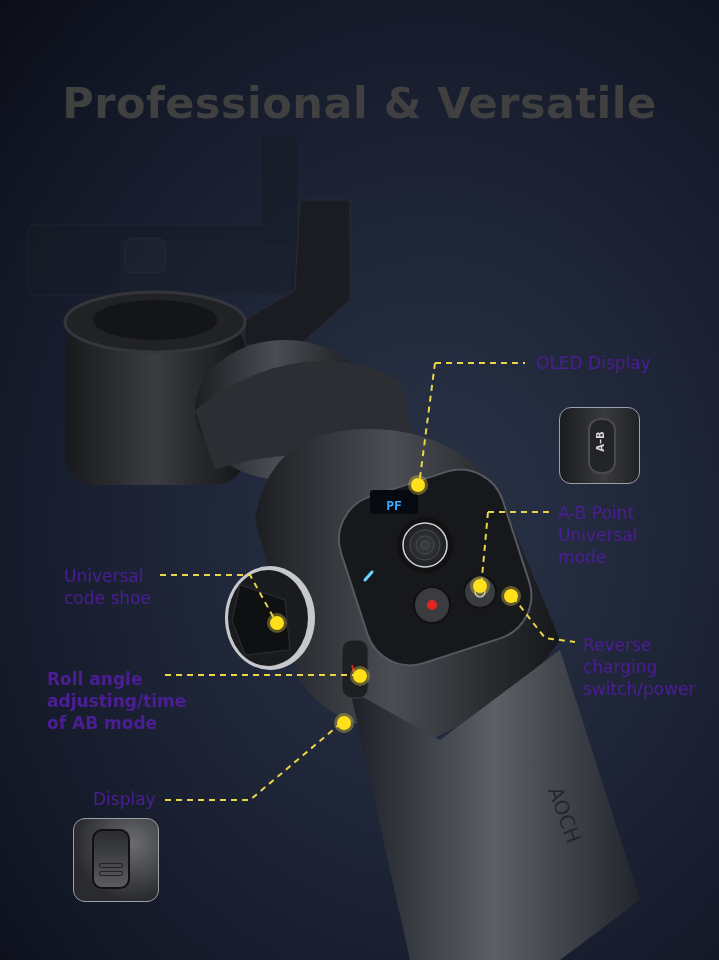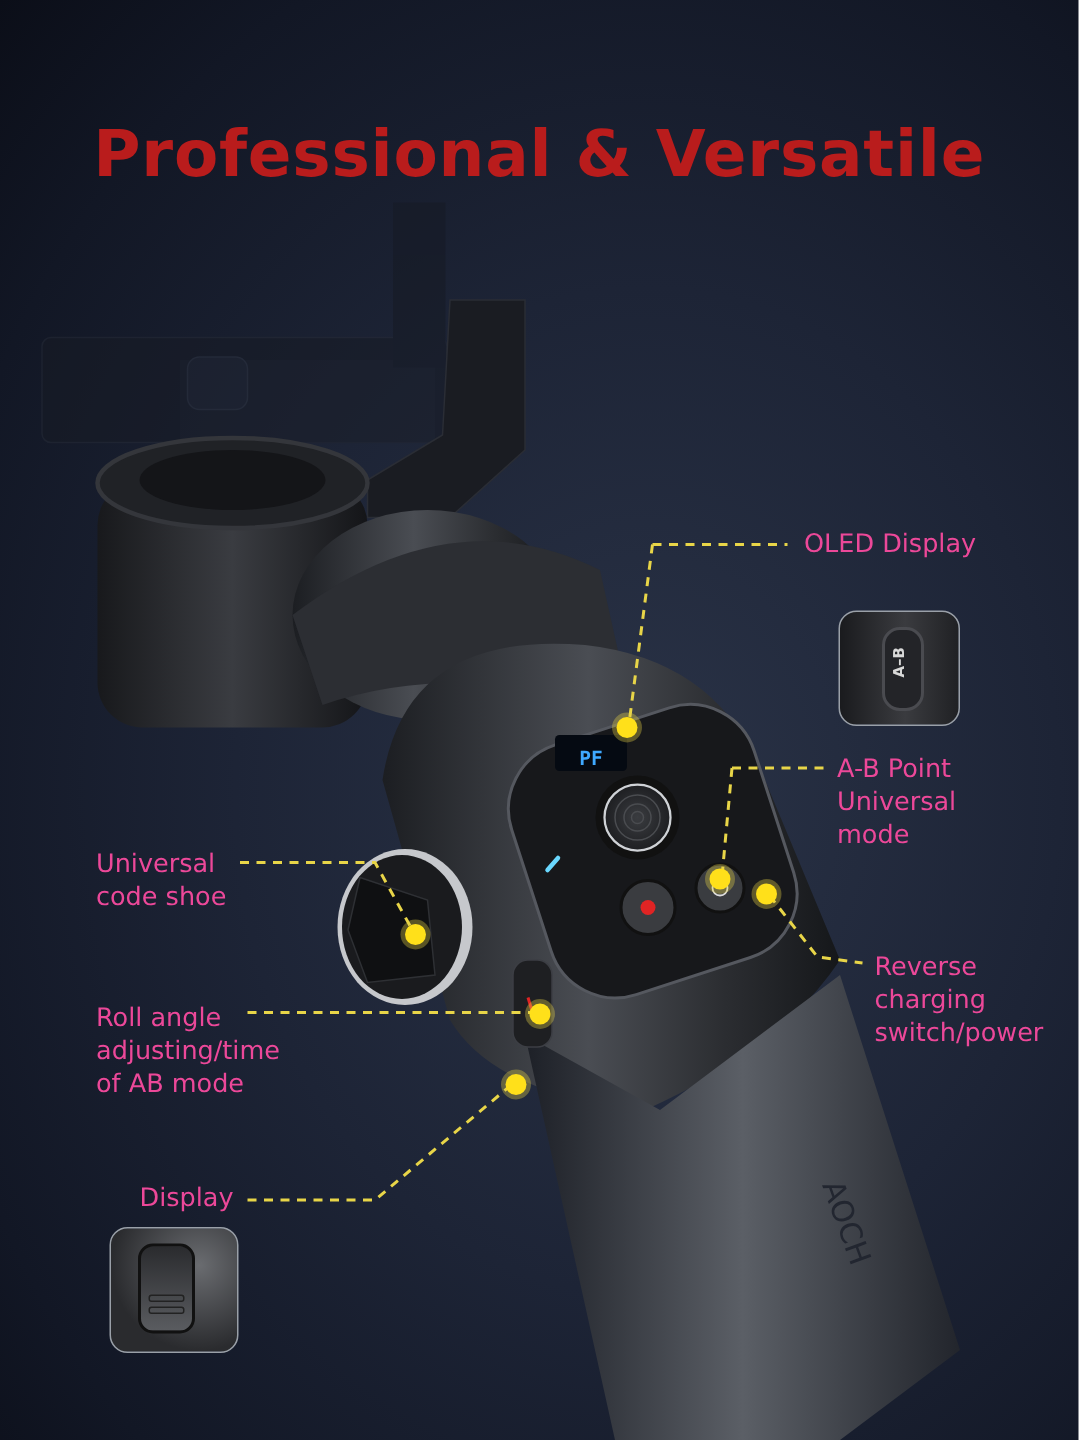--- a/index.html
+++ b/index.html
@@ -7,33 +7,33 @@
     width: 719px; height: 960px; overflow: hidden; position: relative;
     background: radial-gradient(ellipse at 60% 55%, #2a3347 0%, #1d2436 45%, #121725 80%, #0b0e18 100%);
     font-family: "Liberation Sans", sans-serif;
   }
   .title {
     position: absolute; left: 0; right: 0; top: 78px; text-align: center;
     font-family: "DejaVu Sans", sans-serif; font-weight: bold;
     font-size: 43px; letter-spacing: 0.5px;
   }
   .label {
-    position: absolute; color: #ec4899; font-size: 17px; line-height: 22px;
+    position: absolute; color: #4c1d95; font-size: 17px; line-height: 22px;
     font-family: "DejaVu Sans", sans-serif; white-space: pre-line;
   }
   svg.art { position: absolute; left: 0; top: 0; }
   .thumb {
     position: absolute; border-radius: 12px; border: 1.5px solid #9aa0a8;
     overflow: hidden;
   }
 </style>
 </head>
 <body>
 
-<div class="title" style="color:#b91c1c;">Professional &amp; Versatile</div>
+<div class="title" style="color:#404040;">Professional &amp; Versatile</div>
 
 <svg class="art" width="719" height="960" viewBox="0 0 719 960">
   <defs>
     <linearGradient id="bodyG" x1="0" y1="0" x2="1" y2="0">
       <stop offset="0" stop-color="#1c1e22"></stop>
       <stop offset="0.45" stop-color="#4a4d53"></stop>
       <stop offset="0.75" stop-color="#2b2d31"></stop>
       <stop offset="1" stop-color="#15171a"></stop>
     </linearGradient>
     <linearGradient id="handleG" x1="0" y1="0" x2="1" y2="0">
@@ -131,21 +131,21 @@
 
 <div class="label" style="left:536px;top:352px;">OLED Display</div>
 <div class="label" style="left:558px;top:502px;">A-B Point
 Universal
 mode</div>
 <div class="label" style="left:64px;top:565px;">Universal
 code shoe</div>
 <div class="label" style="left:583px;top:634px;">Reverse
 charging
 switch/power</div>
-<div class="label" style="left:64px;top:668px;">Roll angle
+<div class="label" style="left:47px;top:668px;font-weight:bold;">Roll angle
 adjusting/time
 of AB mode</div>
 <div class="label" style="left:93px;top:788px;">Display</div>
 
 <div class="thumb" style="left:559px;top:407px;width:79px;height:75px;background:linear-gradient(90deg,#1a1b1e,#3a3b3f 55%,#202124);">
   <div style="position:absolute;left:28px;top:10px;width:24px;height:52px;border-radius:12px;background:#232428;border:2px solid #4a4b50;"></div>
   <div style="position:absolute;left:22px;top:28px;width:36px;text-align:center;color:#d8d8d8;font-size:10px;font-weight:bold;transform:rotate(-90deg);font-family:'DejaVu Sans',sans-serif;">A–B</div>
 </div>
 
 <div class="thumb" style="left:73px;top:818px;width:84px;height:82px;background:radial-gradient(ellipse at 70% 30%,#6a6c70,#2a2b2e 70%);">

